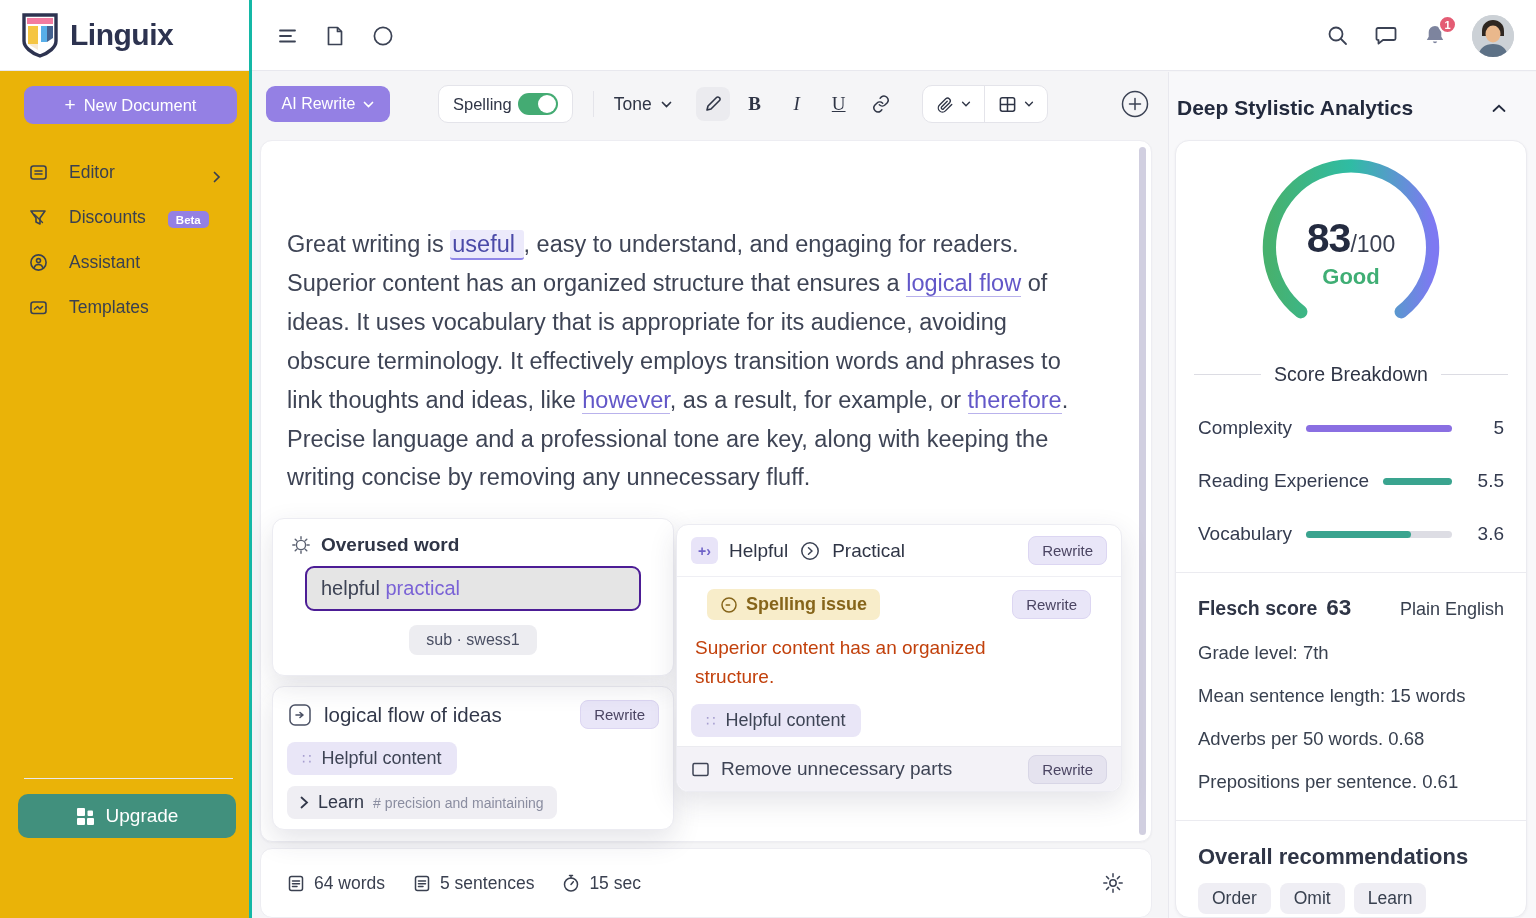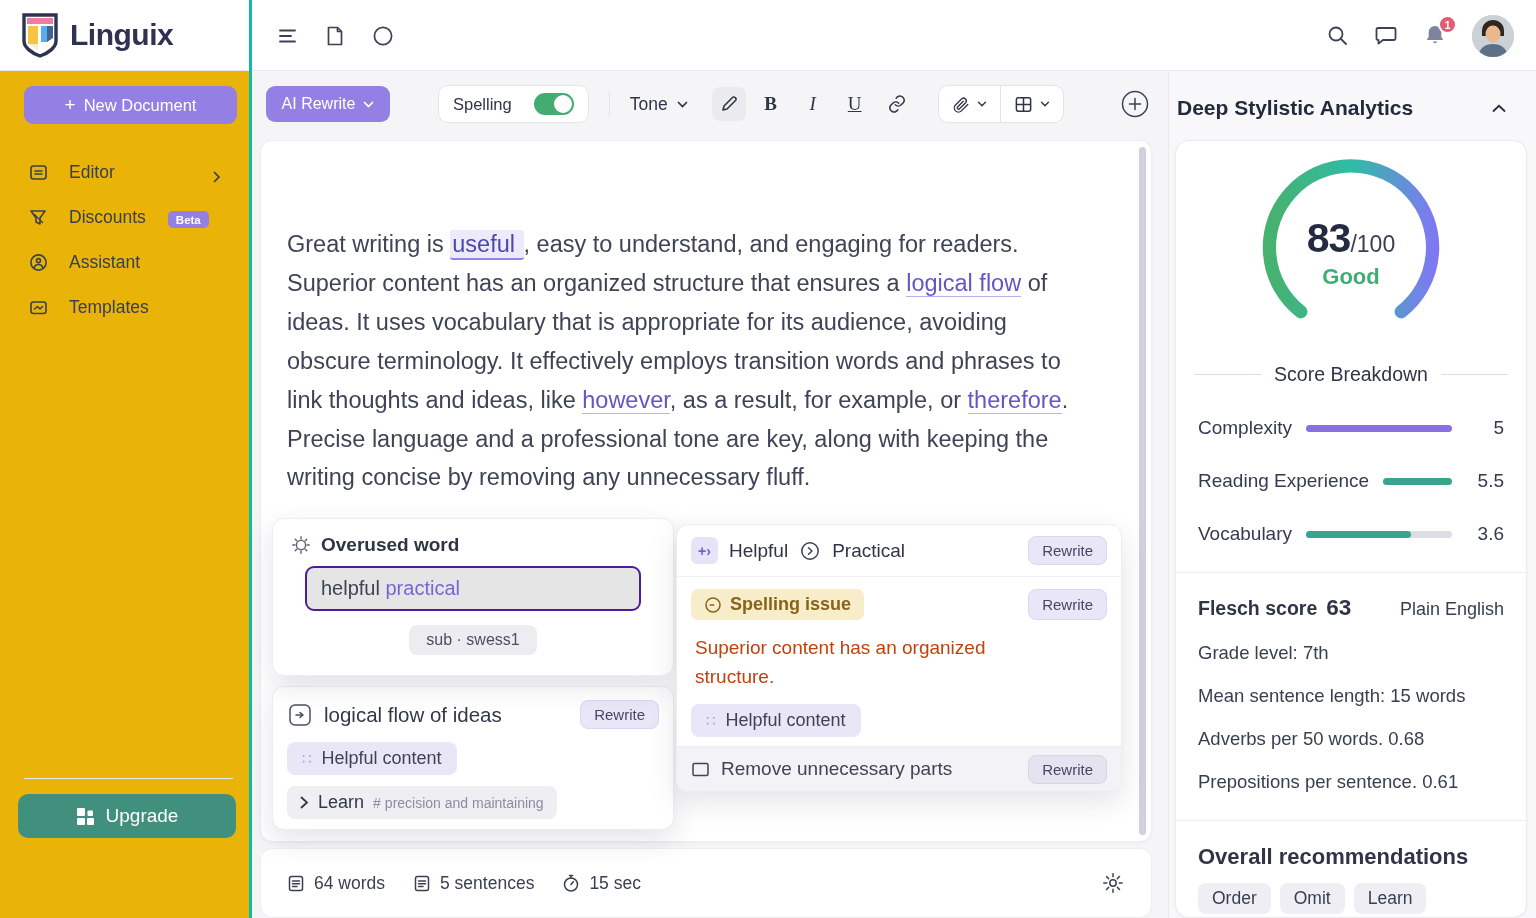--- a/index.html
+++ b/index.html
@@ -27,21 +27,21 @@
   .topbar-right{position:absolute;right:22px;top:0;height:71px;display:flex;align-items:center;gap:25px}
   .icon-btn{cursor:pointer;display:flex;align-items:center;justify-content:center}
   .bell-wrap{position:relative}
   .badge-count{position:absolute;top:-8px;right:-10px;min-width:19px;height:19px;background:#e45c74;color:#fff;border-radius:50%;font-size:11px;display:flex;align-items:center;justify-content:center;border:2px solid #fff;font-weight:700}
   .avatar{width:42px;height:42px;border-radius:50%;overflow:hidden;background:#cfd3d8;cursor:pointer}
 
   
   .center{position:absolute;left:252px;top:72px;width:916px;height:846px}
   .toolbar{position:absolute;left:0;top:12px;width:100%;height:40px;display:flex;align-items:center}
   .btn-ai{margin-left:14px;width:124px;height:36px;background:#9480e4;border:none;border-radius:9px;color:#fff;font-size:16px;display:flex;align-items:center;justify-content:center;gap:8px;cursor:pointer;font-family:"Liberation Sans",sans-serif}
-  .spelling-box{margin-left:48px;height:38px;background:#fff;border:1px solid #e4e4ea;border-radius:10px;display:flex;align-items:center;gap:22px;padding:0 14px;font-size:16.5px;color:#2f3546}
+  .spelling-box{margin-left:48px;height:38px;background:#fff;border:1px solid #e4e4ea;border-radius:10px;display:flex;align-items:center;gap:6px;padding:0 14px;font-size:16.5px;color:#2f3546}
   .toggle{width:40px;height:22px;background:#44ab73;border-radius:11px;position:relative;cursor:pointer}
   .toggle-knob{position:absolute;right:2px;top:2px;width:18px;height:18px;background:#fff;border-radius:50%}
   .tbar-sep{width:1px;height:26px;background:#e4e4ea;margin:0 20px}
   .tone{display:flex;align-items:center;gap:9px;font-size:17.5px;color:#2f3546;cursor:pointer}
   .fmt{display:flex;align-items:center;gap:8px;margin-left:24px}
   .fmt-btn{width:34px;height:34px;display:flex;align-items:center;justify-content:center;border-radius:8px;font-size:19px;color:#2f3546;cursor:pointer;background:transparent;border:none;font-family:"Liberation Serif",serif}
   .fmt-btn.active{background:#ebebef}
   .fmt-bold{font-weight:700}
   .fmt-italic{font-style:italic}
   .fmt-underline{text-decoration:underline}
@@ -65,21 +65,21 @@
 
   .pa-head{display:flex;align-items:center;gap:10px;padding:15px 18px 10px;font-size:19px;font-weight:700;color:#2f3546}
   .pa-input{margin:0 32px;border:2px solid #4c1d95;border-radius:9px;padding:9px 14px;font-size:20px;color:#3e4455;cursor:text;background:#e5e5e5}
   .pa-suggestion{color:#7a63d6}
   .pa-meta{margin:14px auto 0;width:fit-content;background:#ededf1;border-radius:8px;padding:6px 17px;font-size:16px;color:#4a4f63;cursor:pointer}
 
   .pb-head{display:flex;align-items:center;gap:11px;padding:11px 14px;border-bottom:1px solid #efeff4}
   .icon-box{width:27px;height:27px;background:#e8e4f8;border-radius:6px;color:#6f62c8;font-size:14px;display:flex;align-items:center;justify-content:center;font-weight:700}
   .pb-option{font-size:19px;color:#2f3546}
   .btn-rewrite{margin-left:auto;background:#e9e6f8;border:1px solid #dcd6f2;border-radius:8px;color:#4b4563;font-size:15px;padding:5px 13px;cursor:pointer;font-family:"Liberation Sans",sans-serif}
-  .pb-row{display:flex;padding:12px 14px 0}
+  .pb-row{display:flex;align-items:center;padding:12px 30px 0}
   .issue-chip{display:flex;align-items:center;gap:8px;background:#f8edca;border-radius:7px;padding:5px 13px;font-size:18px;font-weight:600;color:#86651a;cursor:pointer}
   .pb-sentence{padding:13px 18px 0;font-size:19px;color:#c2410c;line-height:29px;width:360px}
   .tag-pill{margin:13px 0 0 14px;display:inline-flex;align-items:center;gap:9px;background:#e9e6f7;border-radius:8px;padding:6px 15px;font-size:18px;color:#3e4455;cursor:pointer}
   .tag-dots{color:#a79fd0;font-size:15px;letter-spacing:1px}
   .pb-footer{position:absolute;left:0;bottom:0;width:100%;height:45px;background:#f3f2f7;border-top:1px solid #ebebf0;border-radius:0 0 12px 12px;display:flex;align-items:center;padding:0 14px;font-size:19px;color:#3e4455;gap:11px;cursor:pointer}
   .pb-footer .btn-rewrite{background:#e5e3ef;border-color:#d8d6e6}
 
   .pc-head{display:flex;align-items:center;gap:11px;padding:13px 14px 0}
   .pc-title{font-size:20.5px;color:#32384a}
   .learn-pill{display:inline-flex;align-items:center;gap:9px;background:#efeef3;border-radius:8px;padding:6px 13px;margin:11px 0 0 14px;font-size:18px;color:#32384a;cursor:pointer}

